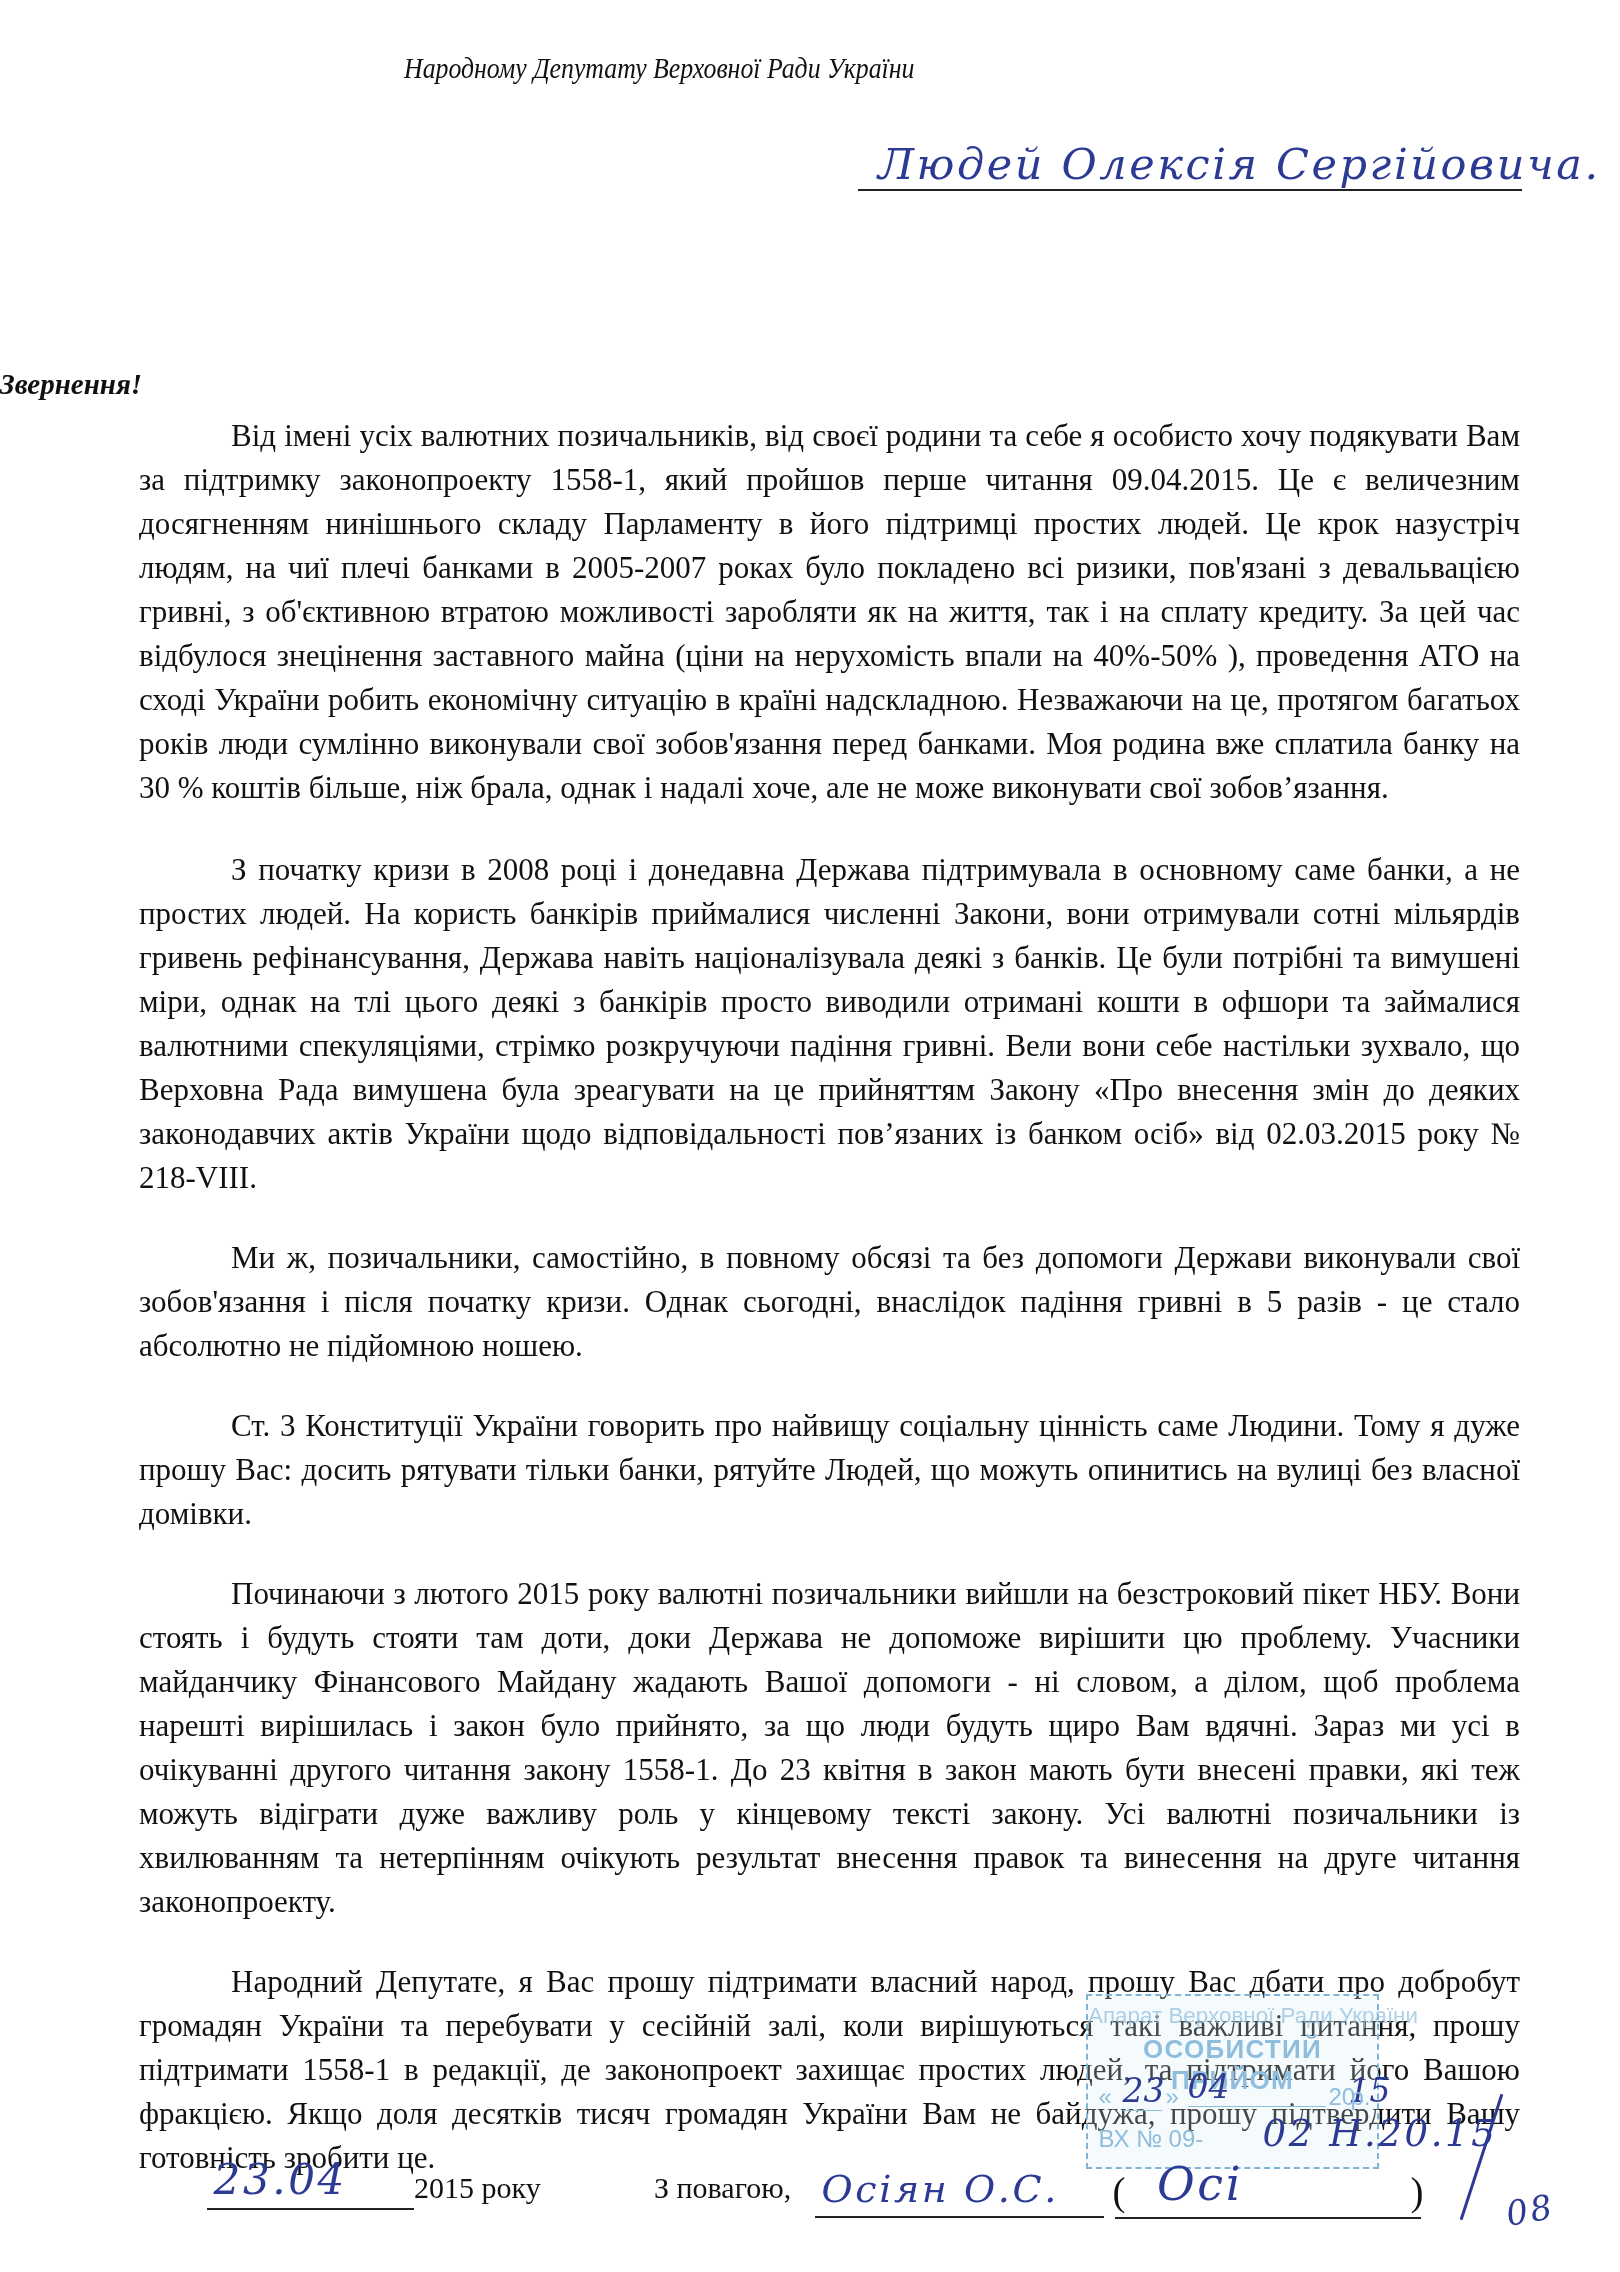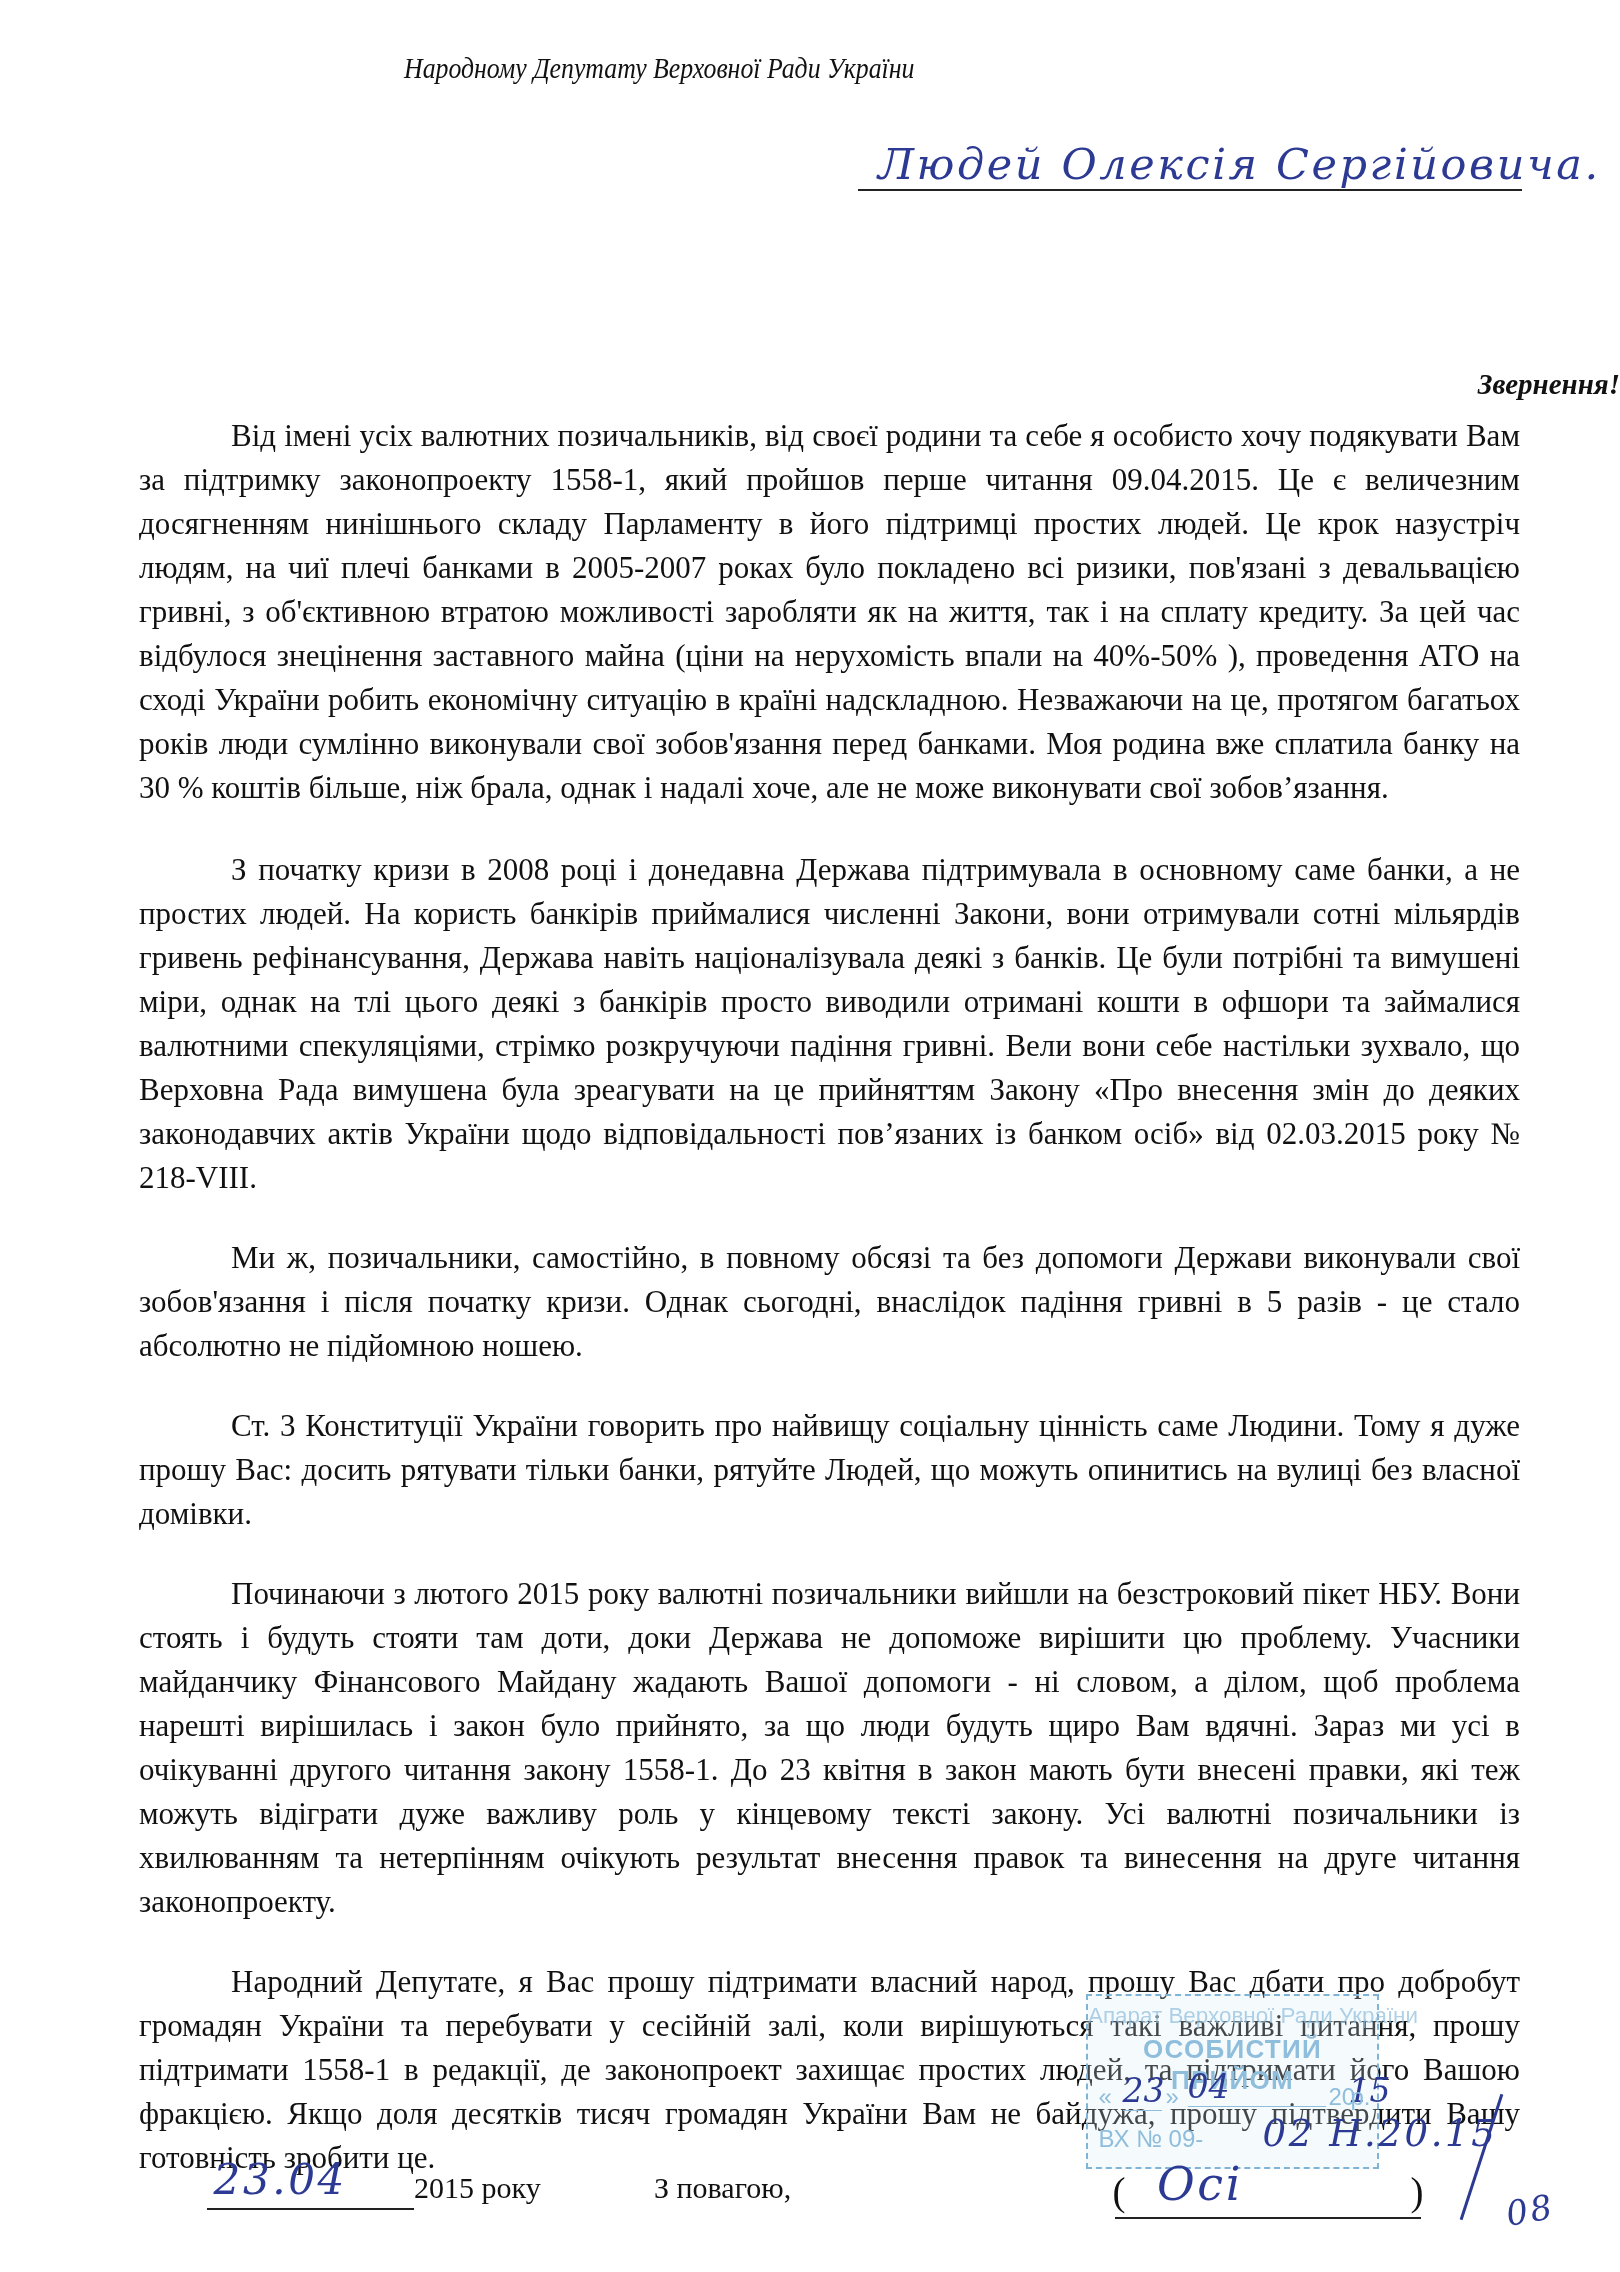--- a/index.html
+++ b/index.html
@@ -23,21 +23,21 @@
     border-bottom: 2px solid #222;
   }
   .hand {
     font-family: "DejaVu Serif", serif; font-style: italic; color: #2c3a94;
     font-size: 43px; letter-spacing: 2.6px; white-space: nowrap;
   }
   .addr-hand1 .hand { position: absolute; left: 6.6px; bottom: -6.6px; }
   .addr-hand2 .hand { position: absolute; left: 20px; bottom: 0px; }
 
   .title {
-    position: absolute; top: 368px; left: 0; width: 1620px; text-align: right;
+    position: absolute; top: 368px; left: 0; width: 1620px; text-align: left;
     font-style: italic; font-weight: bold; font-size: 29px;
   }
   .body-text {
     position: absolute; left: 139px; top: 414px; width: 1381px;
     font-size: 31px; line-height: 44px; text-align: justify;
   }
   .para { margin: 0 0 36px 0; text-indent: 92px; }
   .para-1 { margin-bottom: 38px; }
 
   .footer { position: absolute; left: 0; top: 2150px; width: 1620px; height: 79px; }
@@ -124,20 +124,23 @@
     <span class="stamp-regno hand">02 Н.20.15</span>
   </div>
 </div>
 
 <div class="footer">
   <div class="date-field">
     <span class="hand">23.04</span>
   </div>
   <span class="date-suffix">2015 року</span>
   <span class="regards">З повагою,</span>
+  <div class="sig-field">
+    <span class="hand">Осіян О.С.</span>
+  </div>
   <div class="sig-paren">
     <span class="paren-l">(</span>
     <span class="hand">Осі</span>
     <span class="paren-r">)</span>
   </div>
 </div>
 
 <div class="slash-mark"></div>
 <span class="page-mark hand">08</span>
 

